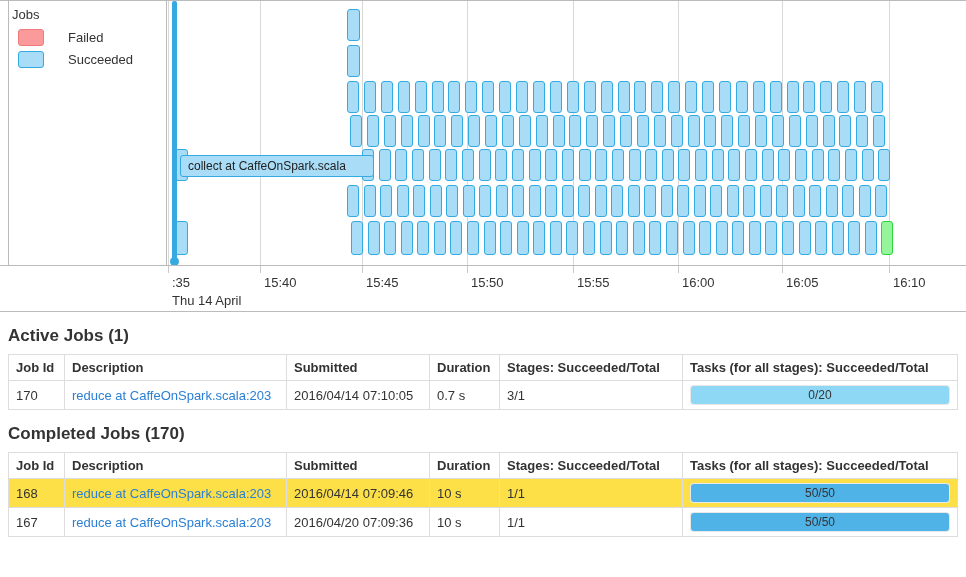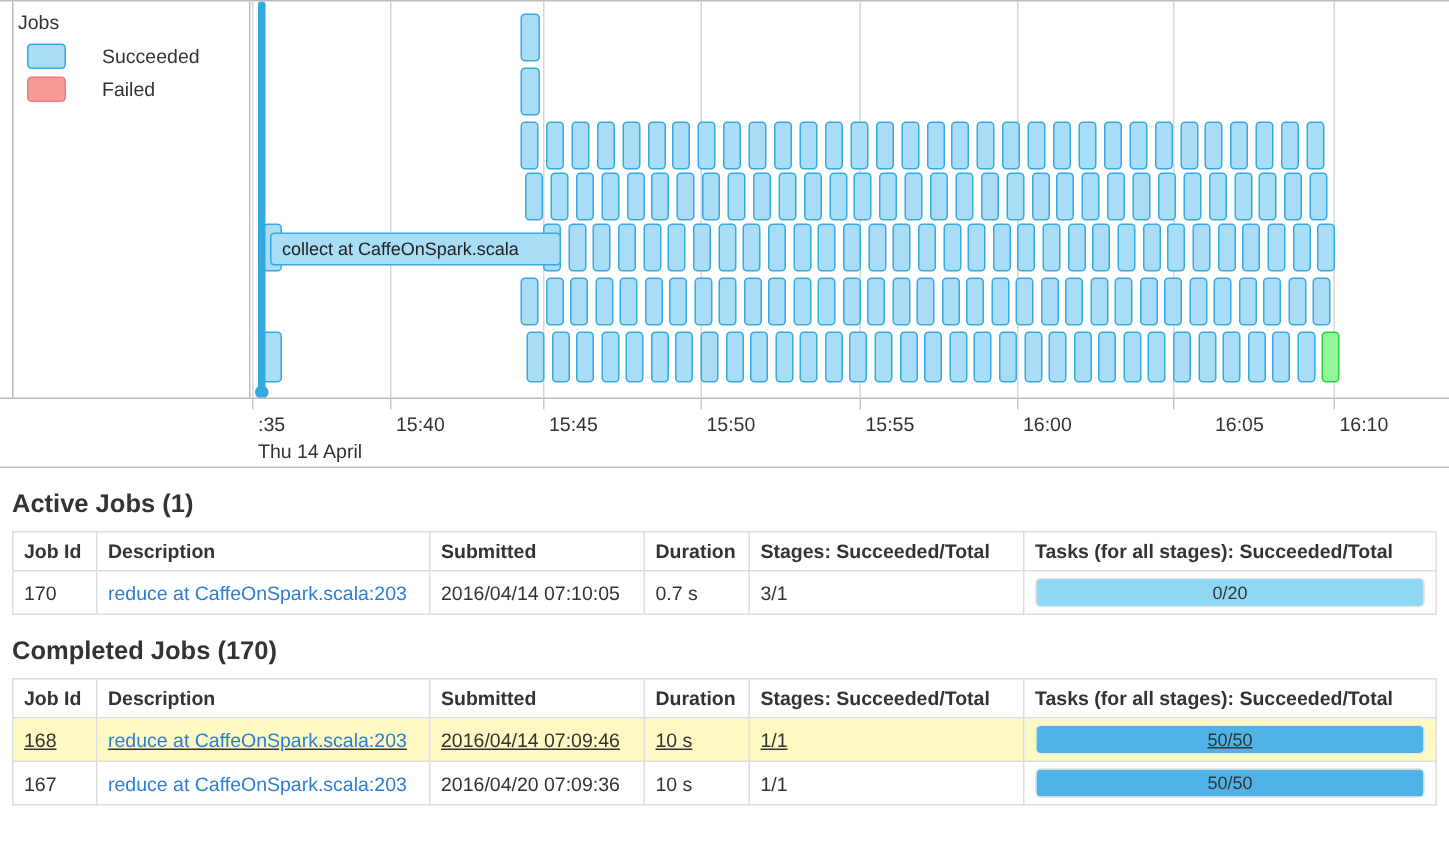--- a/index.html
+++ b/index.html
@@ -57,21 +57,21 @@
     font-size:13px;
   }
   table.jobs th{
     background:#fff;border:1px solid #ddd;text-align:left;font-weight:bold;
     padding:5px 7px;color:#333;font-size:13px;white-space:nowrap;
   }
   table.jobs td{
     border:1px solid #ddd;padding:5px 7px;color:#333;background:#fff;vertical-align:middle;
     white-space:nowrap;overflow:hidden;
   }
-  table.jobs tr.odd td{background:#fef9c3;text-decoration:underline;}
+  table.jobs tr.odd td{background:#fde047;}
   table.jobs a{color:#2a7fd4;text-decoration:none;}
   .c-jobid{width:56px;}
   .c-desc{width:222px;}
   .c-sub{width:143px;}
   .c-dur{width:70px;}
   .c-stages{width:183px;}
   .c-tasks{width:auto;}
   .progbar{
     position:relative;height:18px;border-radius:4px;background:#e8e8e8;overflow:hidden;
     border:1px solid transparent;
@@ -98,27 +98,27 @@
         <div class="gridline" style="left: 782px;"></div>
         <div class="gridline" style="left: 889px;"></div>
       </div>
     <div class="legend-left-edge"></div>
     <div class="legend-box-sep"></div>
 
     <div class="legend">
       <div class="legend-title">Jobs</div>
 
       <div class="legend-row">
+        <span class="legend-swatch" style="background:#FB9A9A;border:1px solid #ef7b7b;"></span>
+        <span class="legend-text">Failed</span>
+      </div>
+
+      <div class="legend-row">
         <span class="legend-swatch" style="background:#A8DCF7;border:1px solid #35aae0;"></span>
         <span class="legend-text">Succeeded</span>
-      </div>
-
-      <div class="legend-row">
-        <span class="legend-swatch" style="background:#FB9A9A;border:1px solid #ef7b7b;"></span>
-        <span class="legend-text">Failed</span>
       </div>
 
     </div>
 
     <div id="bars-host">
         <div class="jobbar succeeded" title="Succeeded" style="left: 347px; top: 8px; width: 13px; height: 32px;"></div>
         <div class="jobbar succeeded" title="Succeeded" style="left: 347px; top: 44px; width: 13px; height: 32px;"></div>
         <div class="jobbar succeeded" title="Succeeded" style="left: 347px; top: 80px; width: 12px; height: 32px;"></div>
         <div class="jobbar succeeded" title="Succeeded" style="left: 364px; top: 80px; width: 12px; height: 32px;"></div>
         <div class="jobbar succeeded" title="Succeeded" style="left: 381px; top: 80px; width: 12px; height: 32px;"></div>
@@ -299,21 +299,21 @@
         <div class="tick-label" style="left: 264px;">15:40</div>
         <div class="axis-gridline" style="left: 362px;"></div>
         <div class="tick-label" style="left: 366px;">15:45</div>
         <div class="axis-gridline" style="left: 467px;"></div>
         <div class="tick-label" style="left: 471px;">15:50</div>
         <div class="axis-gridline" style="left: 573px;"></div>
         <div class="tick-label" style="left: 577px;">15:55</div>
         <div class="axis-gridline" style="left: 678px;"></div>
         <div class="tick-label" style="left: 682px;">16:00</div>
         <div class="axis-gridline" style="left: 782px;"></div>
-        <div class="tick-label" style="left: 786px; margin-left: 24px;">16:05</div>
+        <div class="tick-label" style="left: 786px;">16:05</div>
         <div class="axis-gridline" style="left: 889px;"></div>
         <div class="tick-label" style="left: 893px;">16:10</div>
         <div class="date-label" style="left: 172px;">Thu 14 April</div>
       </div>
   </div>
 </div>
 
 <div class="section">
   <h4 class="section-title">Active Jobs (1)</h4>
   <table class="jobs">

